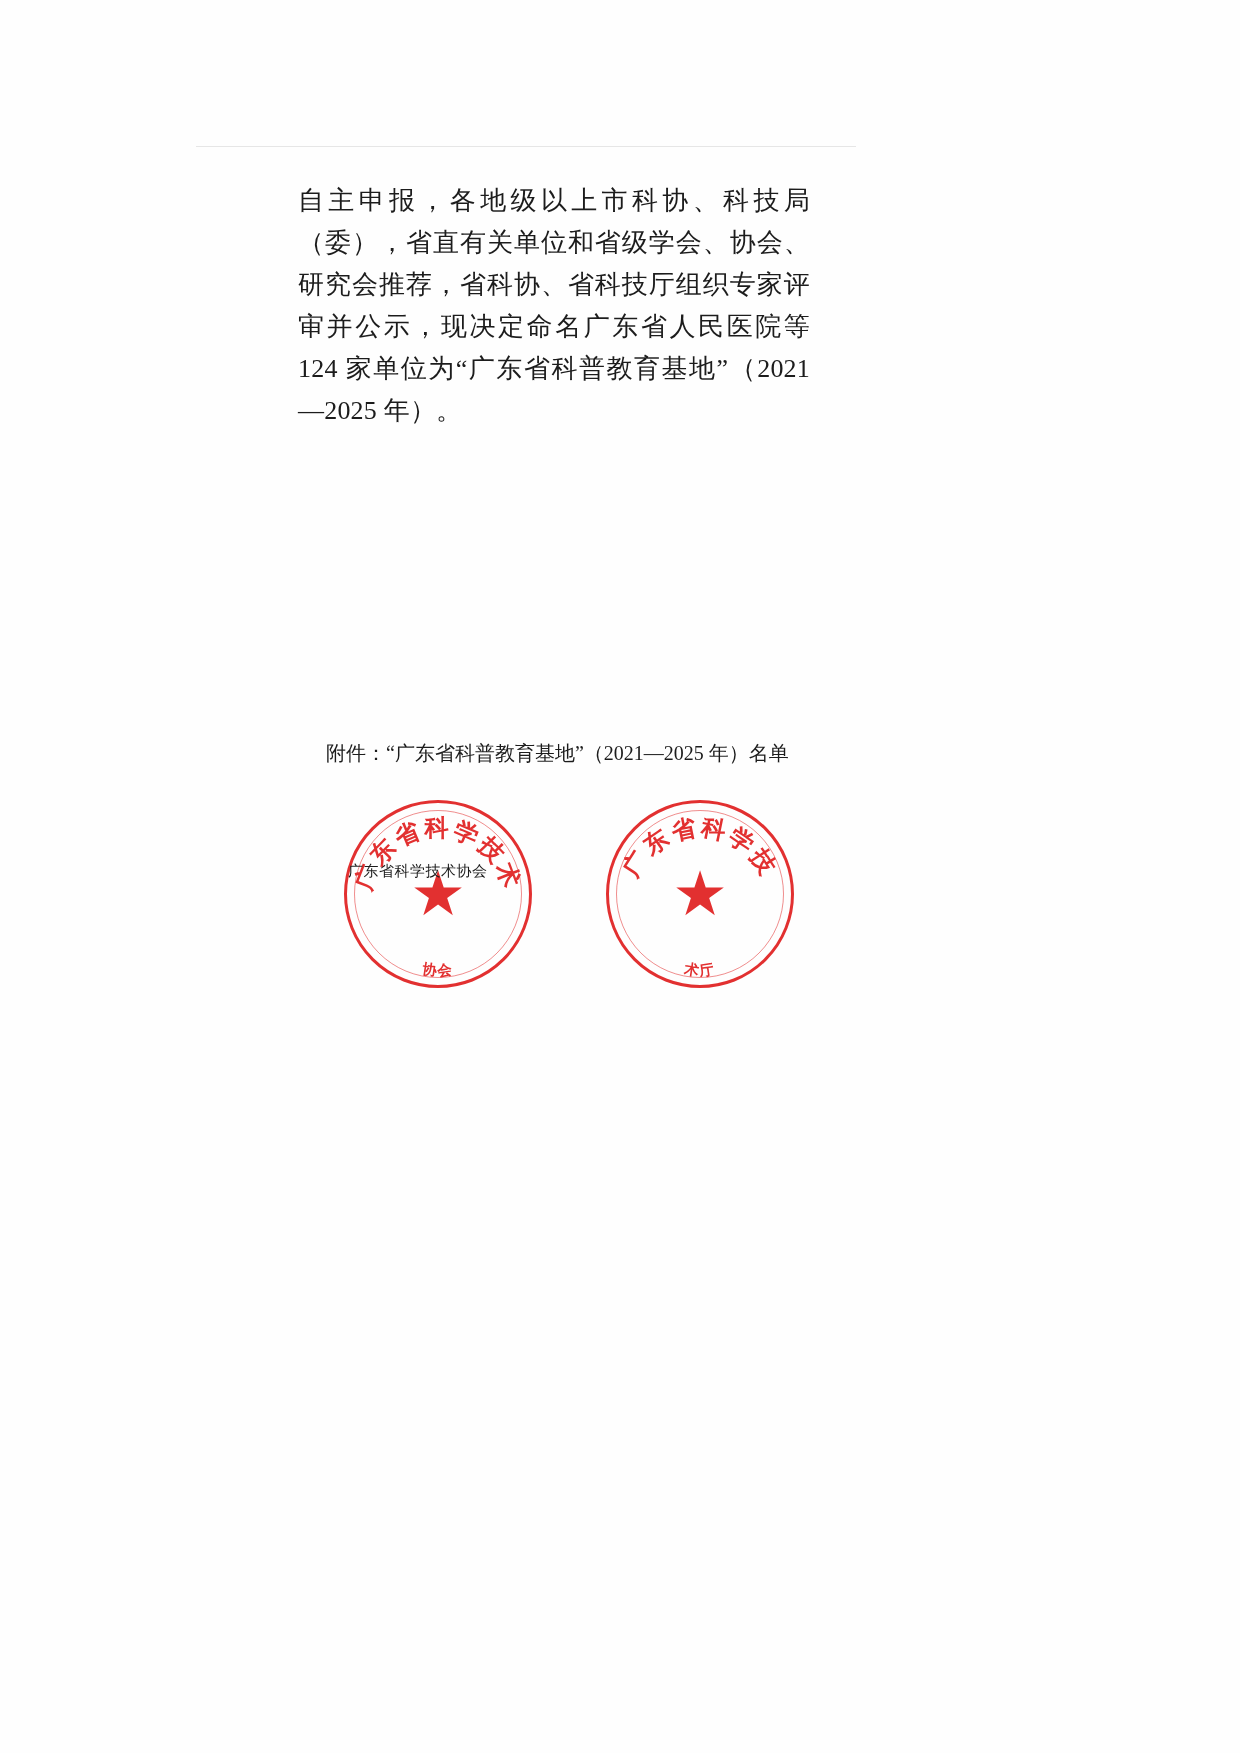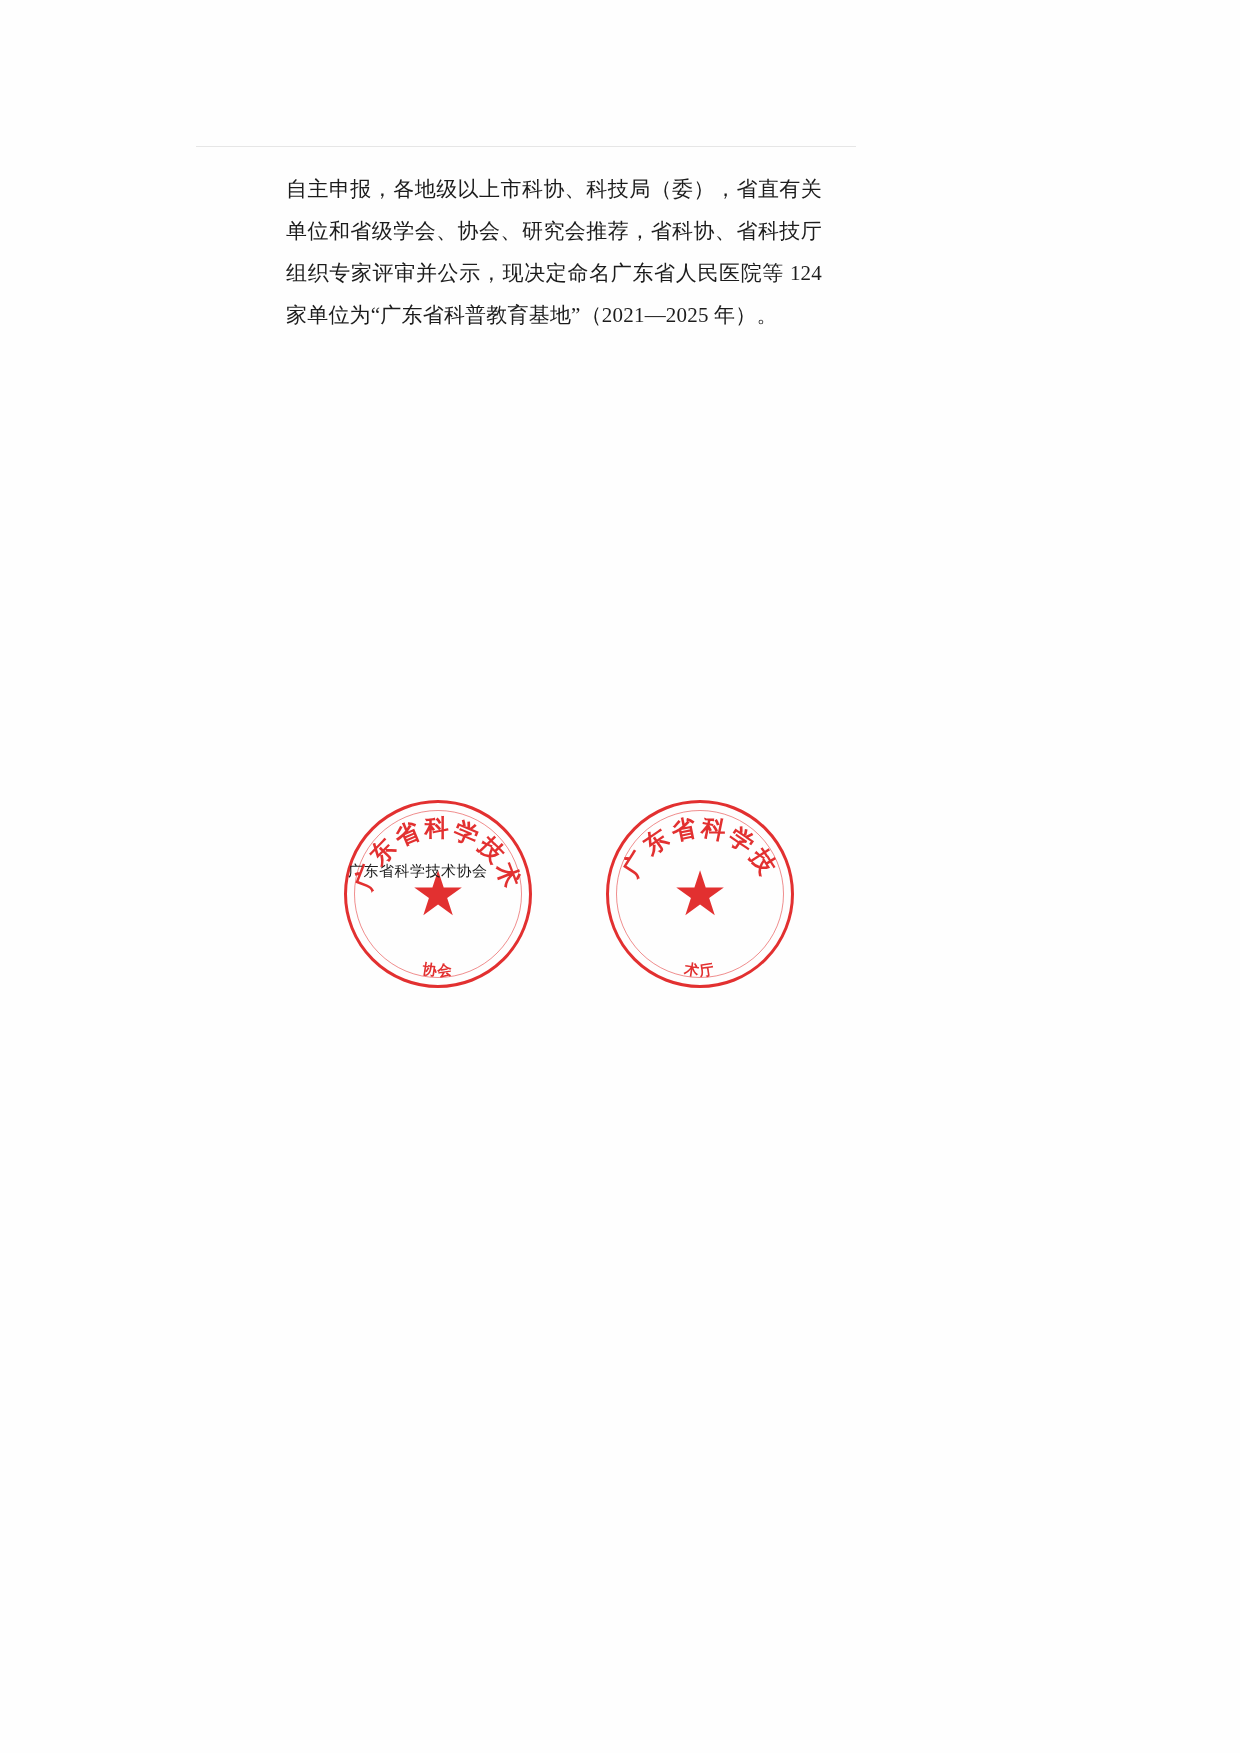--- a/index.html
+++ b/index.html
@@ -29,26 +29,26 @@
     height: 1px;
     background: #e6e6e6;
   }
   .doc-body {
     position: absolute;
     left: 286px;
     top: 168px;
     width: 536px;
   }
   .para {
-    font-size: 21px;
+    font-size: 26px;
     line-height: 42px;
     text-align: justify;
     text-justify: inter-ideograph;
     letter-spacing: 0.2px;
-    margin: 0;
+    margin: 12px;
     color: #1c1c1c;
   }
   .para + .para {
     margin-top: 4px;
   }
   .indent {
     text-indent: 2em;
   }
   .attachment {
     position: absolute;
@@ -131,20 +131,21 @@
 <body>
 
 <div class="page">
 
   <div class="top-rule"></div>
 
   <div class="doc-body">
     <p class="para">自主申报，各地级以上市科协、科技局（委），省直有关单位和省级学会、协会、研究会推荐，省科协、省科技厅组织专家评审并公示，现决定命名广东省人民医院等 124 家单位为“广东省科普教育基地”（2021—2025 年）。</p>
   </div>
 
+  <div class="attachment">附件：“广东省科普教育基地”（2021—2025 年）名单</div>
 
   <div class="seal" id="seal-left">
     <div class="seal-inner"></div>
     <svg class="seal-arc" viewBox="0 0 188 188">
       <defs>
         <path id="arcTopL" d="M 24,104 A 70,70 0 0 1 164,104" fill="none"></path>
         <path id="arcBotL" d="M 36,120 A 58,58 0 0 0 152,120" fill="none"></path>
       </defs>
       <text>
         <textPath href="#arcTopL" startOffset="50%" text-anchor="middle">广东省科学技术</textPath>

